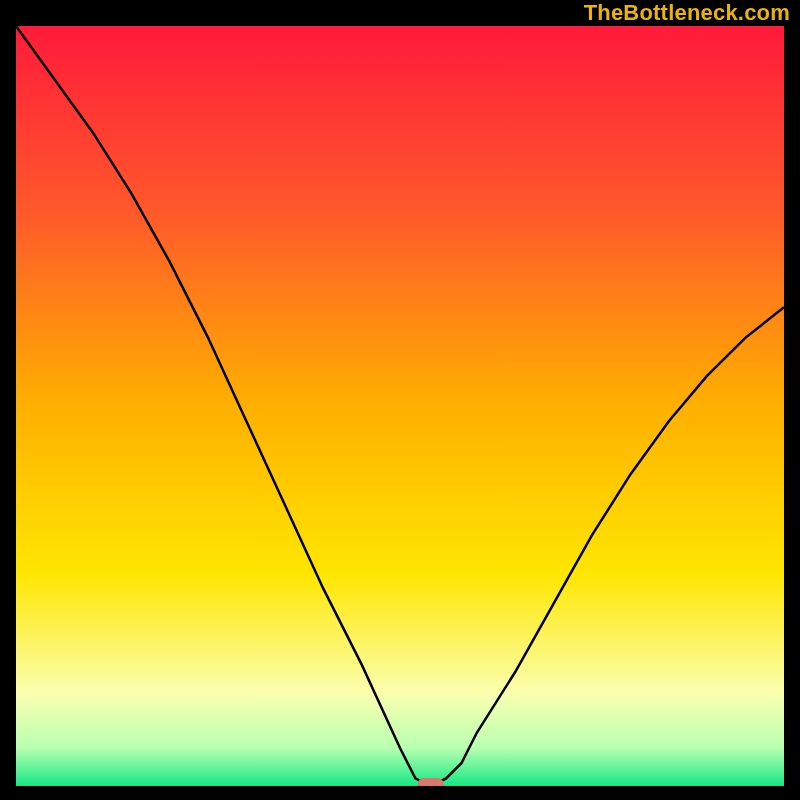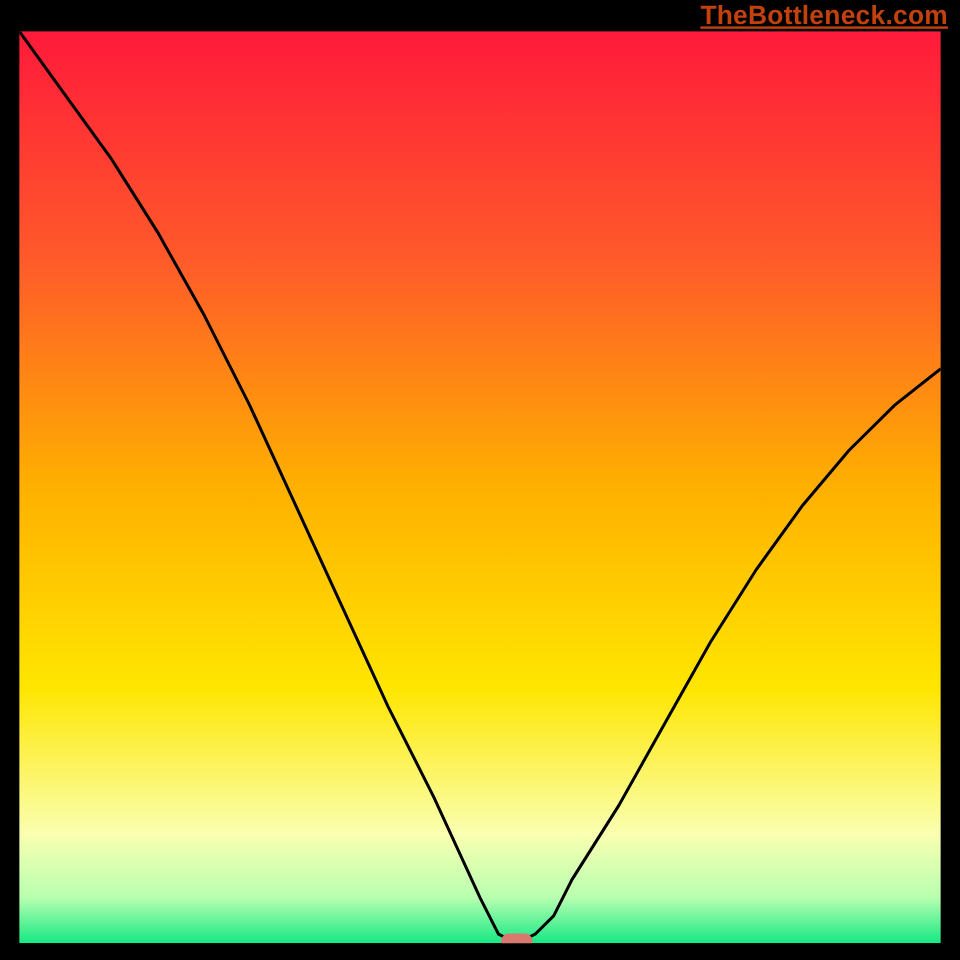--- a/index.html
+++ b/index.html
@@ -14,27 +14,26 @@
   .frame {
     position: relative;
     width: 800px;
     height: 800px;
     background: #000;
   }
   .watermark {
     position: absolute;
     top: 0;
     right: 10px;
-    color: #c2410c;
+    color: #eab308;
     font-size: 22px;
     font-weight: 600;
     letter-spacing: 0.2px;
     z-index: 5;
     user-select: none;
-    text-decoration: underline;
   }
   .plot {
     position: absolute;
     left: 16px;
     top: 26px;
     width: 768px;
     height: 760px;
   }
   svg { display: block; }
 </style>

